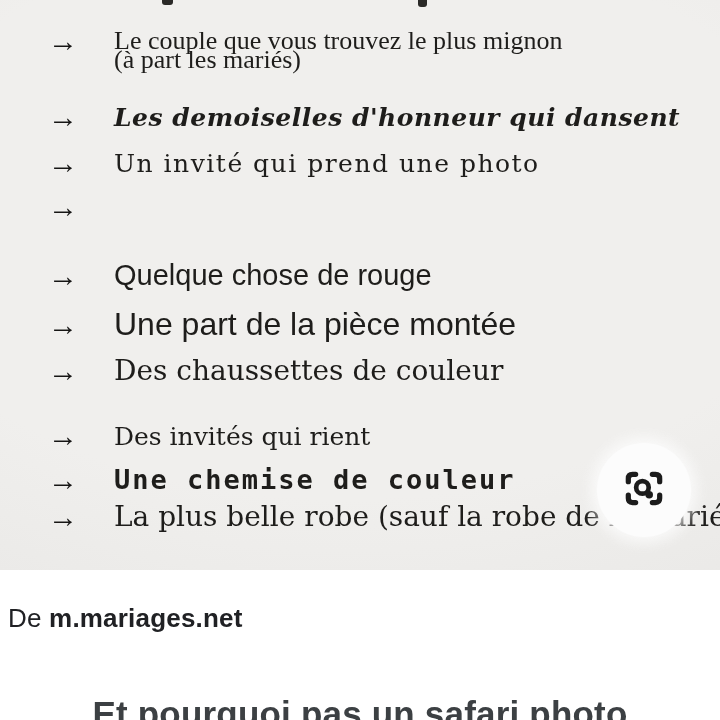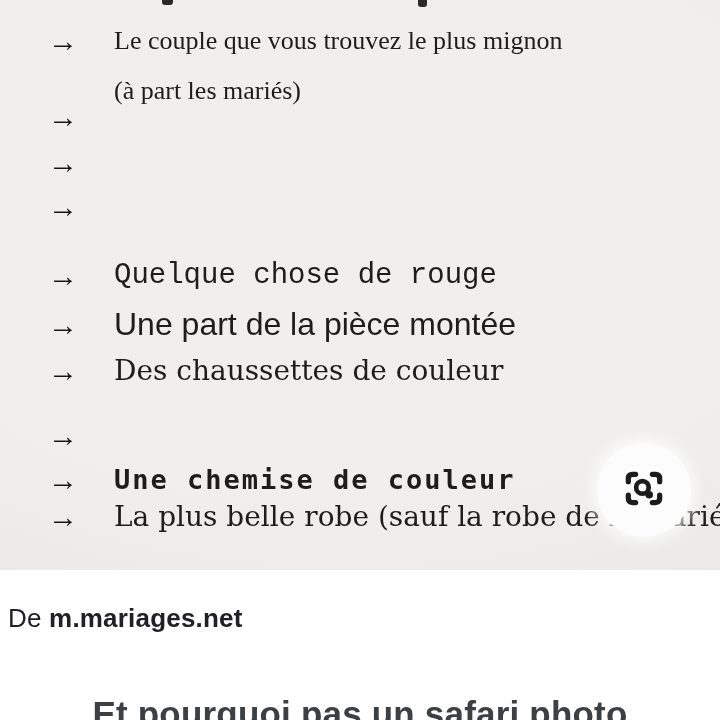--- a/index.html
+++ b/index.html
@@ -24,28 +24,28 @@
     font-family:"Liberation Serif",serif;
     font-size:30px;line-height:1;color:#17161 4;
     color:#161514;
   }
   .txt{display:inline-block;}
 
   .style-serif  {font-family:"Liberation Serif",serif;font-size:26px;}
   .style-scriptbold{font-family:"DejaVu Serif",serif;font-style:italic;font-weight:bold;font-size:25px;letter-spacing:.5px;}
   .style-decor  {font-family:"DejaVu Serif",serif;font-size:25px;letter-spacing:1.5px;}
   .style-scriptlarge{font-family:"DejaVu Serif",serif;font-style:italic;font-size:35px;}
-  .style-sans   {font-family:Liberation Mono, monospace;font-size:29px;}
+  .style-sans   {font-family:Liberation Sans, sans-serif;font-size:29px;}
   .style-hand   {font-family:Liberation Sans, sans-serif;font-size:32px;}
   .style-script {font-family:"DejaVu Serif",serif;font-size:28px;}
   .style-ornate {font-family:"DejaVu Serif",serif;font-size:25px;}
   .style-mono   {font-family:"DejaVu Sans Mono","Liberation Mono",monospace;font-size:27px;letter-spacing:2px;font-weight:bold;}
 
   .r0 {top:26px;}
-  .r0b{top:76px;}
+  .r0b{top:45px;}
   .r1 {top:102px;}
   .r2 {top:148px;}
   .r3 {top:192px;}
   .r4 {top:259px;}
   .r5 {top:306px;}
   .r6 {top:354px;}
   .r7 {top:421px;}
   .r8 {top:464px;}
   .r9 {top:500px;}
 
@@ -89,41 +89,44 @@
   <div class="row r0">
     <span class="arrow-cell">→</span>
     <span class="txt style-serif">Le couple que vous trouvez le plus mignon</span>
   </div>
   <div class="row r0b no-arrow">
     <span class="arrow-cell"></span>
     <span class="txt style-serif">(à part les mariés)</span>
   </div>
   <div class="row r1">
     <span class="arrow-cell">→</span>
+    <span class="txt style-scriptbold">Les demoiselles d'honneur qui dansent</span>
   </div>
   <div class="row r2">
     <span class="arrow-cell">→</span>
+    <span class="txt style-decor">Un invité qui prend une photo</span>
   </div>
   <div class="row r3">
     <span class="arrow-cell">→</span>
   </div>
   <div class="row r4">
     <span class="arrow-cell">→</span>
     <span class="txt style-sans">Quelque chose de rouge</span>
   </div>
   <div class="row r5">
     <span class="arrow-cell">→</span>
     <span class="txt style-hand">Une part de la pièce montée</span>
   </div>
   <div class="row r6">
     <span class="arrow-cell">→</span>
     <span class="txt style-script">Des chaussettes de couleur</span>
   </div>
   <div class="row r7">
     <span class="arrow-cell">→</span>
+    <span class="txt style-ornate">Des invités qui rient</span>
   </div>
   <div class="row r8">
     <span class="arrow-cell">→</span>
     <span class="txt style-mono">Une chemise de couleur</span>
   </div>
   <div class="row r9">
     <span class="arrow-cell">→</span>
     <span class="txt style-script">La plus belle robe (sauf la robe de la mariée)</span>
   </div>
 

